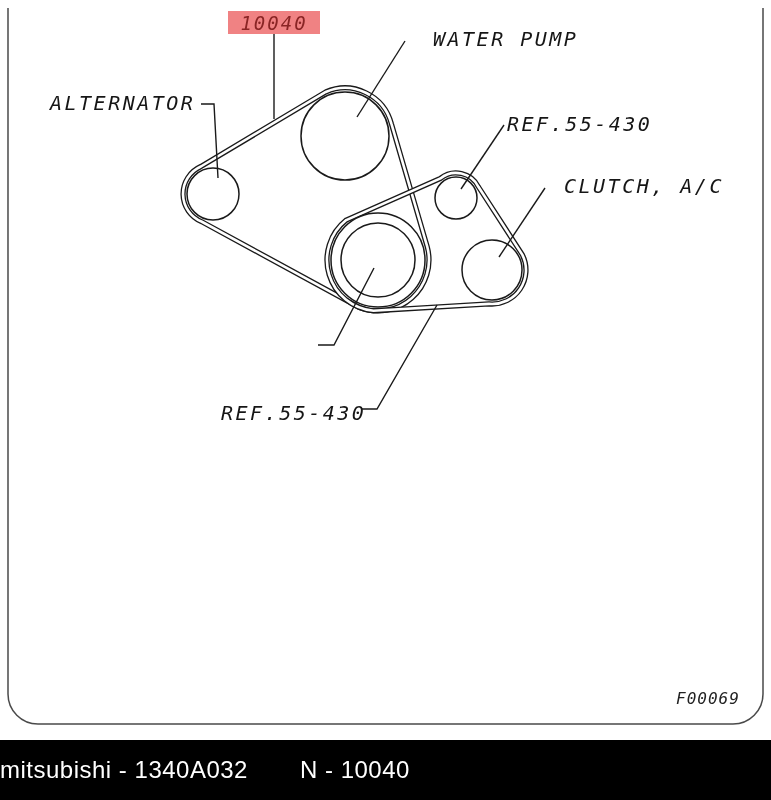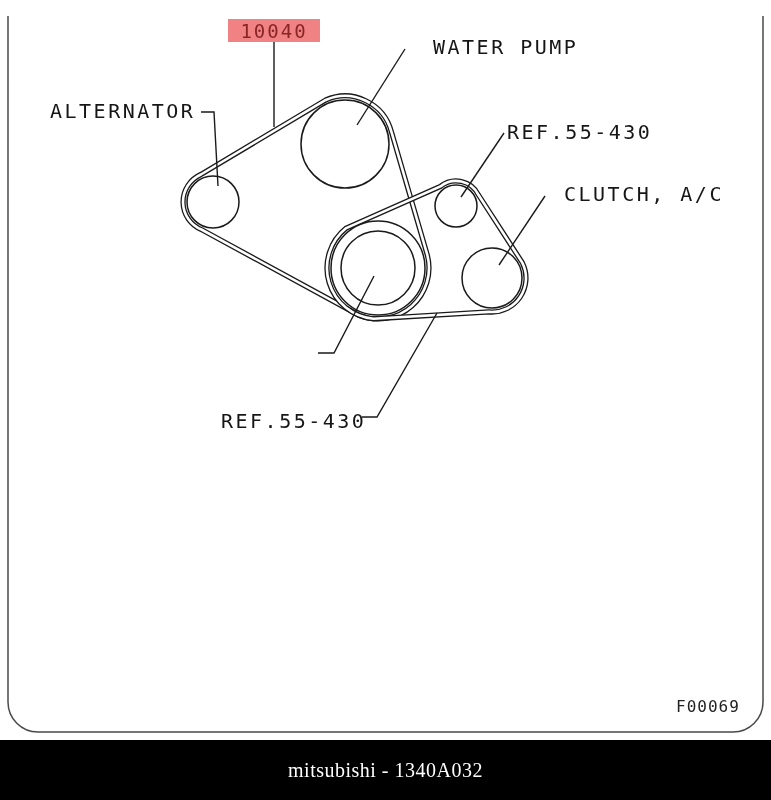--- a/index.html
+++ b/index.html
@@ -1,32 +1,32 @@
 <!DOCTYPE html>
 <html style="--highlight-bg: #f08283; --highlight-text: #8a2525; --footer-bg: #000000; --footer-text: #ffffff; --line: #1a1a1a;"><head>
 <meta charset="utf-8">
 <style>
   * { margin:0; padding:0; box-sizing:border-box; }
   html,body { width:771px; height:800px; background:#ffffff; }
   .page { position:relative; width:771px; height:800px; background:#fff; overflow:hidden;
           font-family:"DejaVu Sans Mono", monospace; }
-  .diagram { position:absolute; left:0; top:16px; width:713px; height:740px; }
+  .diagram { position:absolute; left:0; top:8px; width:713px; height:740px;font-style:italic; }
   .diagram svg { position:absolute; left:0; top:0; }
   .lbl { position:absolute; font-size:20px; letter-spacing:2.5px; color:#161616;
          white-space:nowrap; line-height:23px; }
   .part-badge { position:absolute; left:228px; top:3px; width:92px; height:23px;
                 display:flex; align-items:center; justify-content:center;
                 background:var(--highlight-bg,#f08283); color:var(--highlight-text,#8a2525);
                 font-size:19px; letter-spacing:2px; cursor:pointer; }
   .figcode { position:absolute; left:676px; top:681px; font-size:16px; letter-spacing:1px;
              color:#222; }
   .footer { position:absolute; left:0; top:740px; width:771px; height:60px;
             background:var(--footer-bg,#000); color:var(--footer-text,#fff);
-            display:flex; align-items:center; justify-content:center; gap:52px;
-            font-family:Liberation Serif, serif; font-size:20px; letter-spacing:0.5px; }
+            display:flex; align-items:center; gap:52px;
+            font-family:Liberation Sans, sans-serif; font-size:24px; letter-spacing:0.5px; }
 </style>
 </head>
 <body>
 
 <div class="page">
 
   <div class="diagram">
 
     <svg width="771" height="740" viewBox="0 0 771 740">
 
@@ -60,15 +60,16 @@
     <div class="lbl" style="left:50px; top:84px;">ALTERNATOR</div>
     <div class="lbl" style="left:507px; top:105px;">REF.55-430</div>
     <div class="lbl" style="left:547px; top:167px;margin-left:17px;">CLUTCH, A/C</div>
     <div class="lbl" style="left:221px; top:394px;">REF.55-430</div>
 
     <div class="figcode">F00069</div>
   </div>
 
   <div class="footer">
     <span>mitsubishi - 1340A032</span>
+    <span>N - 10040</span>
   </div>
 
 </div>
 
 </body></html>

